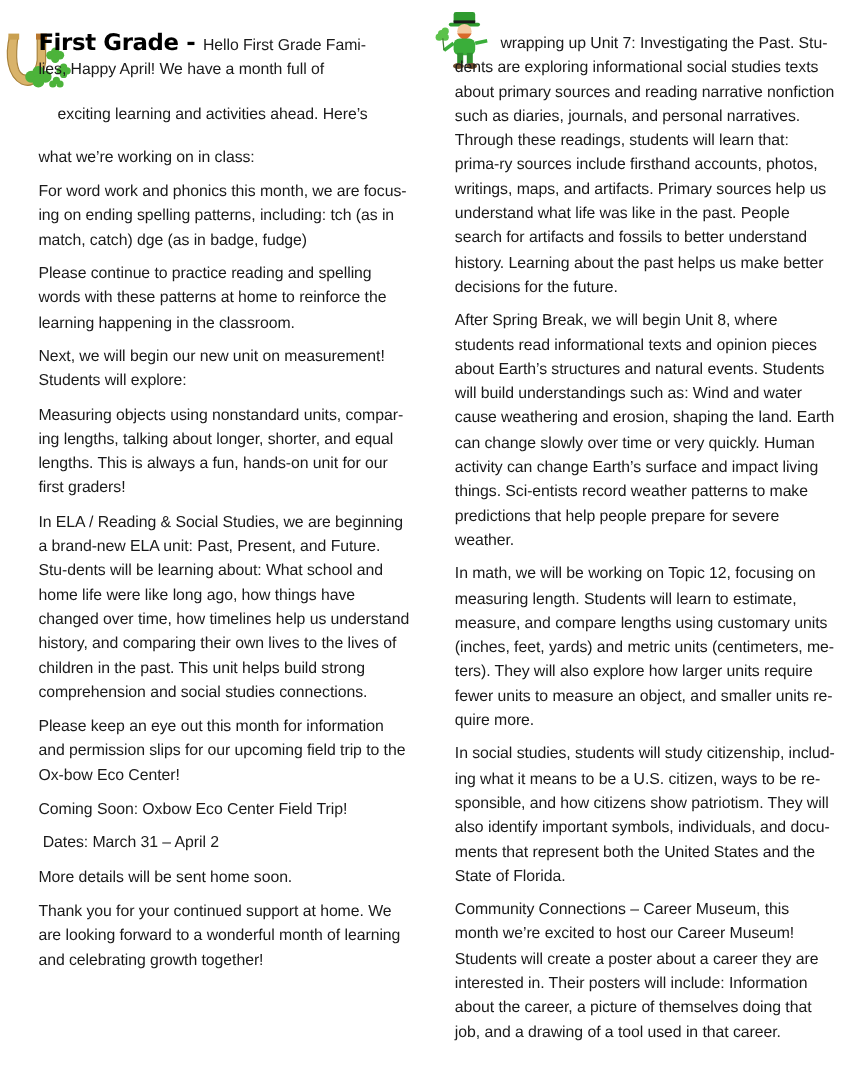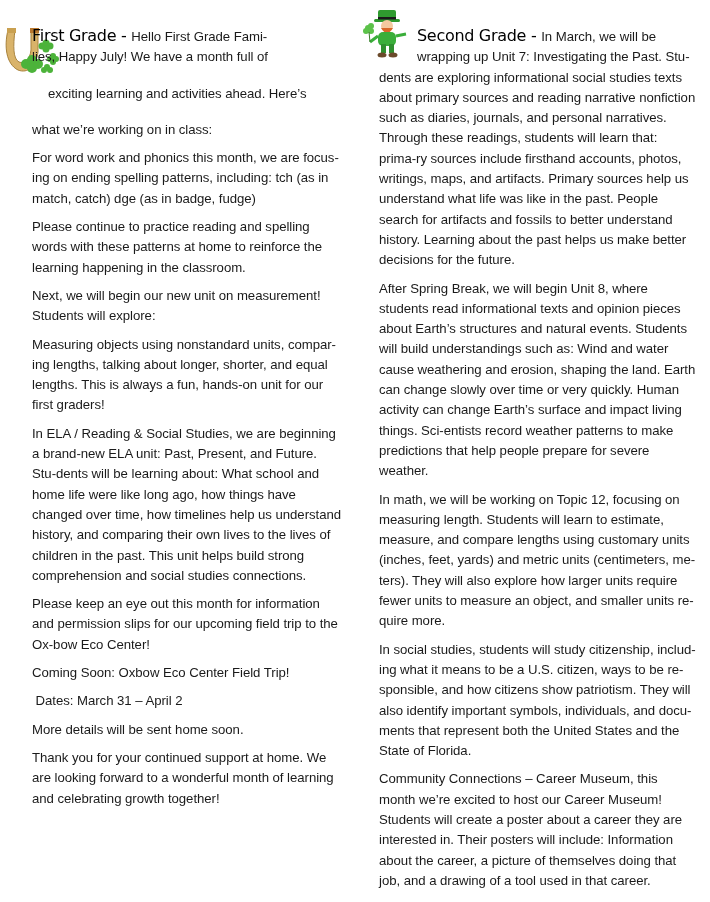--- a/index.html
+++ b/index.html
@@ -5,21 +5,21 @@
     html, body { margin: 0; padding: 0; background: #ffffff; }
     body { width: 710px; height: 902px; position: relative; overflow: hidden;
            font-family: "Liberation Sans", sans-serif; color: #1a1a1a; }
     .col { position: absolute; top: 0; }
     .col-left { left: 32px; width: 312px; }
     .col-right { left: 379px; width: 318px; }
     .p { font-size: 13.2px; line-height: 20.3px; margin: 0 0 8px 0; letter-spacing: -0.05px; }
     .intro { position: relative; }
     .intro-first { padding-top: 26px; }
     .intro-second { padding-top: 26px; }
-    .heading { font-family: "DejaVu Sans", sans-serif; font-weight: normal; font-size: 16px; color: #000; letter-spacing: -0.3px; }
+    .heading { font-family: "DejaVu Sans", sans-serif; font-weight: bold; font-size: 19px; color: #000; letter-spacing: -0.3px; }
     .indent-lines { margin-left: 34px; }
     .illus { position: absolute; }
     .horseshoe { left: 2px; top: 26px; width: 58px; height: 52px; }
     .leprechaun { left: 362px; top: 8px; width: 48px; height: 54px; }
   </style>
 </head>
 <body>
 
 <div class="illus horseshoe">
   <svg width="58" height="52" viewBox="0 0 58 52">
@@ -68,41 +68,38 @@
       </g>
     <line x1="7" y1="24" x2="8" y2="34" stroke="#3a7a2a" stroke-width="1"></line>
   </svg>
 </div>
 
 <div class="col col-left">
   <div class="intro intro-first">
     <div class="p indent-lines" style="margin:0;">
       <span class="heading">First Grade - </span><span>Hello First Grade Fami-</span>
     </div>
-    <div class="p indent-lines" style="margin:0;">lies, Happy July! We have a month full of</div>
+    <div class="p indent-lines" style="margin:0;">lies, Happy April! We have a month full of</div>
     <div class="p indent-lines" style="margin:16px;">exciting learning and activities ahead. Here’s</div>
     <div class="p" style="margin:0 0 8px 0;">what we’re working on in class:</div>
   </div>
   <p class="p">For word work and phonics this month, we are focus-ing on ending spelling patterns, including: tch (as in match, catch) dge (as in badge, fudge)</p>
   <p class="p">Please continue to practice reading and spelling words with these patterns at home to reinforce the learning happening in the classroom.</p>
   <p class="p">Next, we will begin our new unit on measurement! Students will explore:</p>
   <p class="p">Measuring objects using nonstandard units, compar-ing lengths, talking about longer, shorter, and equal lengths. This is always a fun, hands-on unit for our first graders!</p>
   <p class="p">In  ELA / Reading &amp; Social Studies, we are beginning a brand-new ELA unit: Past, Present, and Future. Stu-dents will be learning about: What school and home life were like long ago, how things have changed over time, how timelines help us understand history, and comparing their own lives to the lives of children in the past. This unit helps build strong comprehension and social studies connections.</p>
   <p class="p">Please keep an eye out this month for information and permission slips for our upcoming field trip to the Ox-bow Eco Center!</p>
   <p class="p">Coming Soon: Oxbow Eco Center Field Trip!</p>
   <p class="p" style="white-space:pre;"> Dates: March 31 – April 2</p>
   <p class="p">More details will be sent home soon.</p>
   <p class="p">Thank you for your continued support at home. We are looking forward to a wonderful month of learning and celebrating growth together!</p>
 </div>
 
 <div class="col col-right">
   <div class="intro intro-second">
-    <div class="p" style="margin:0 0 0 38px;">
-      <span class="heading">Second Grade - </span><span>In March, we will be</span>
-    </div>
     <div class="p" style="margin:0 0 0 38px;">wrapping up Unit 7: Investigating the Past. Stu-</div>
     <p class="p">dents are exploring informational social studies texts about primary sources and reading narrative nonfiction such as diaries, journals, and personal narratives. Through these readings, students will learn that: prima-ry sources include firsthand accounts, photos, writings, maps, and artifacts. Primary sources help us understand what life was like in the past. People search for artifacts and fossils to better understand history. Learning about the past helps us make better decisions for the future.</p>
   </div>
   <p class="p">After Spring Break, we will begin Unit 8, where students read informational texts and opinion pieces about Earth’s structures and natural events. Students will build understandings such as: Wind and water cause weathering and erosion, shaping the land. Earth can change slowly over time or very quickly. Human activity can change Earth’s surface and impact living things. Sci-entists record weather patterns to make predictions that help people prepare for severe weather.</p>
   <p class="p">In math, we will be working on Topic 12, focusing on measuring length. Students will learn to estimate, measure, and compare lengths using customary units (inches, feet, yards) and metric units (centimeters, me-ters). They will also explore how larger units require fewer units to measure an object, and smaller units re-quire more.</p>
   <p class="p">In social studies, students will study citizenship, includ-ing what it means to be a U.S. citizen, ways to be re-sponsible, and how citizens show patriotism. They will also identify important symbols, individuals, and docu-ments that represent both the United States and the State of Florida.</p>
   <p class="p">Community Connections – Career Museum, this month we’re excited to host our Career Museum! Students will create a poster about a career they are interested in. Their posters will include: Information about the career, a picture of themselves doing that job, and  a drawing of a tool used in that career.</p>
 
 </div>
 

